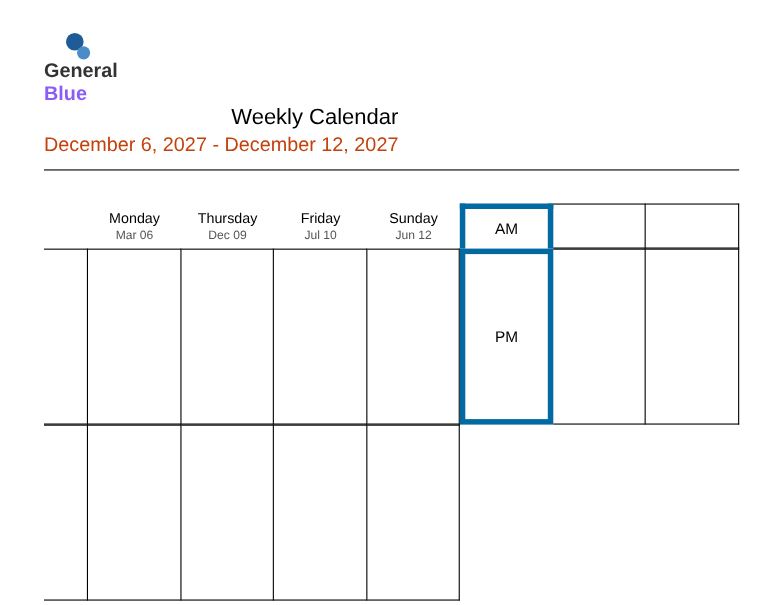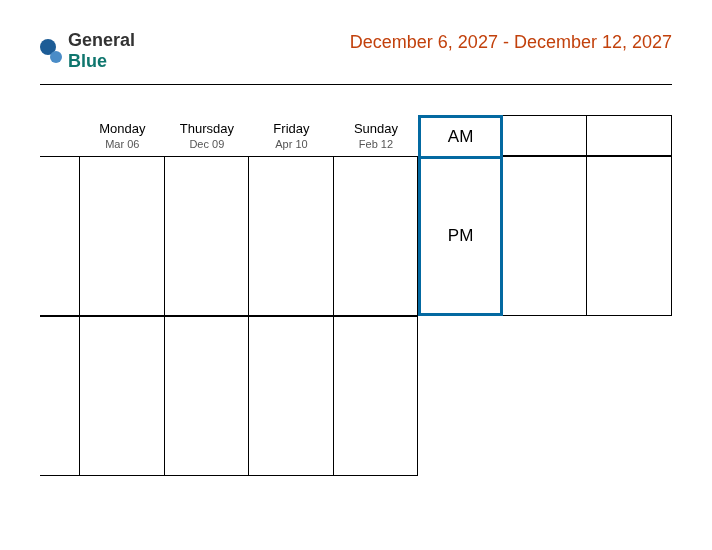--- a/index.html
+++ b/index.html
@@ -1,36 +1,36 @@
 <!DOCTYPE html>
 <html><head>
   <meta charset="utf-8">
   <style>
-    * { margin: 0; padding: 0; box-sizing: border-box; }
+    * { margin: 0; padding: 0; box-sizing: border-box; flex-direction: column; }
     body {
       font-family: Arial, Helvetica, sans-serif;
       background: #fff;
       width: 712px;
       height: 550px;
       padding: 30px 40px;
     }
     .header {
       display: flex;
       justify-content: space-between;
       align-items: flex-start;
       margin-bottom: 12px;
     }
     .logo {
       display: flex;
       align-items: center;
       font-size: 18px;
       font-weight: bold;
     }
     .logo-general { color: #333; }
-    .logo-blue { color: #0f766e; }
+    .logo-blue { color: #8b5cf6; }
     .logo-shape {
       position: relative;
       width: 24px;
       height: 24px;
       margin-right: 4px;
     }
     .logo-shape::before {
       content: '';
       position: absolute;
       width: 16px;
@@ -87,23 +87,23 @@
       color: #555;
       margin-top: 2px;
     }
     .grid-cell {
       border: 1px solid #000;
     }
     .period-label {
       display: flex;
       align-items: center;
       justify-content: center;
-      font-size: 17px;
+      font-size: 14px;
       color: #000;
-      border: 3px solid #0369a1;
+      border: 5px solid #0369a1;
     }
     .period-label.am {
       border-bottom: none;
     }
     .grid-cell {
       border-left: none;
     }
     .grid-cell:last-child {
       border-right: 1px solid #000;
     }
@@ -116,43 +116,44 @@
 
 <div class="header">
   <div class="logo">
     <div class="logo-shape"></div>
     <div>
       <span class="logo-general">General</span><br>
       <span class="logo-blue">Blue</span>
     </div>
   </div>
   <div class="title-area">
+    <div class="title">Weekly Calendar</div>
     <div class="subtitle">December 6, 2027 - December 12, 2027</div>
   </div>
 </div>
 
 <hr class="rule">
 
 <div class="calendar">
   <div class="corner"></div>
   <div class="label-cell">
     <div class="day-name">Monday</div>
     <div class="day-date">Mar 06</div>
   </div>
   <div class="label-cell">
     <div class="day-name">Thursday</div>
     <div class="day-date">Dec 09</div>
   </div>
   <div class="label-cell">
     <div class="day-name">Friday</div>
-    <div class="day-date">Apr 10</div>
+    <div class="day-date">Jul 10</div>
   </div>
   <div class="label-cell">
     <div class="day-name">Sunday</div>
-    <div class="day-date">Feb 12</div>
+    <div class="day-date">Jun 12</div>
   </div>
 
   <div class="period-label am">AM</div>
   <div class="grid-cell"></div>
   <div class="grid-cell"></div>
   <div class="grid-cell"></div>
   <div class="grid-cell"></div>
   <div class="grid-cell"></div>
   <div class="grid-cell"></div>
   <div class="grid-cell"></div>

